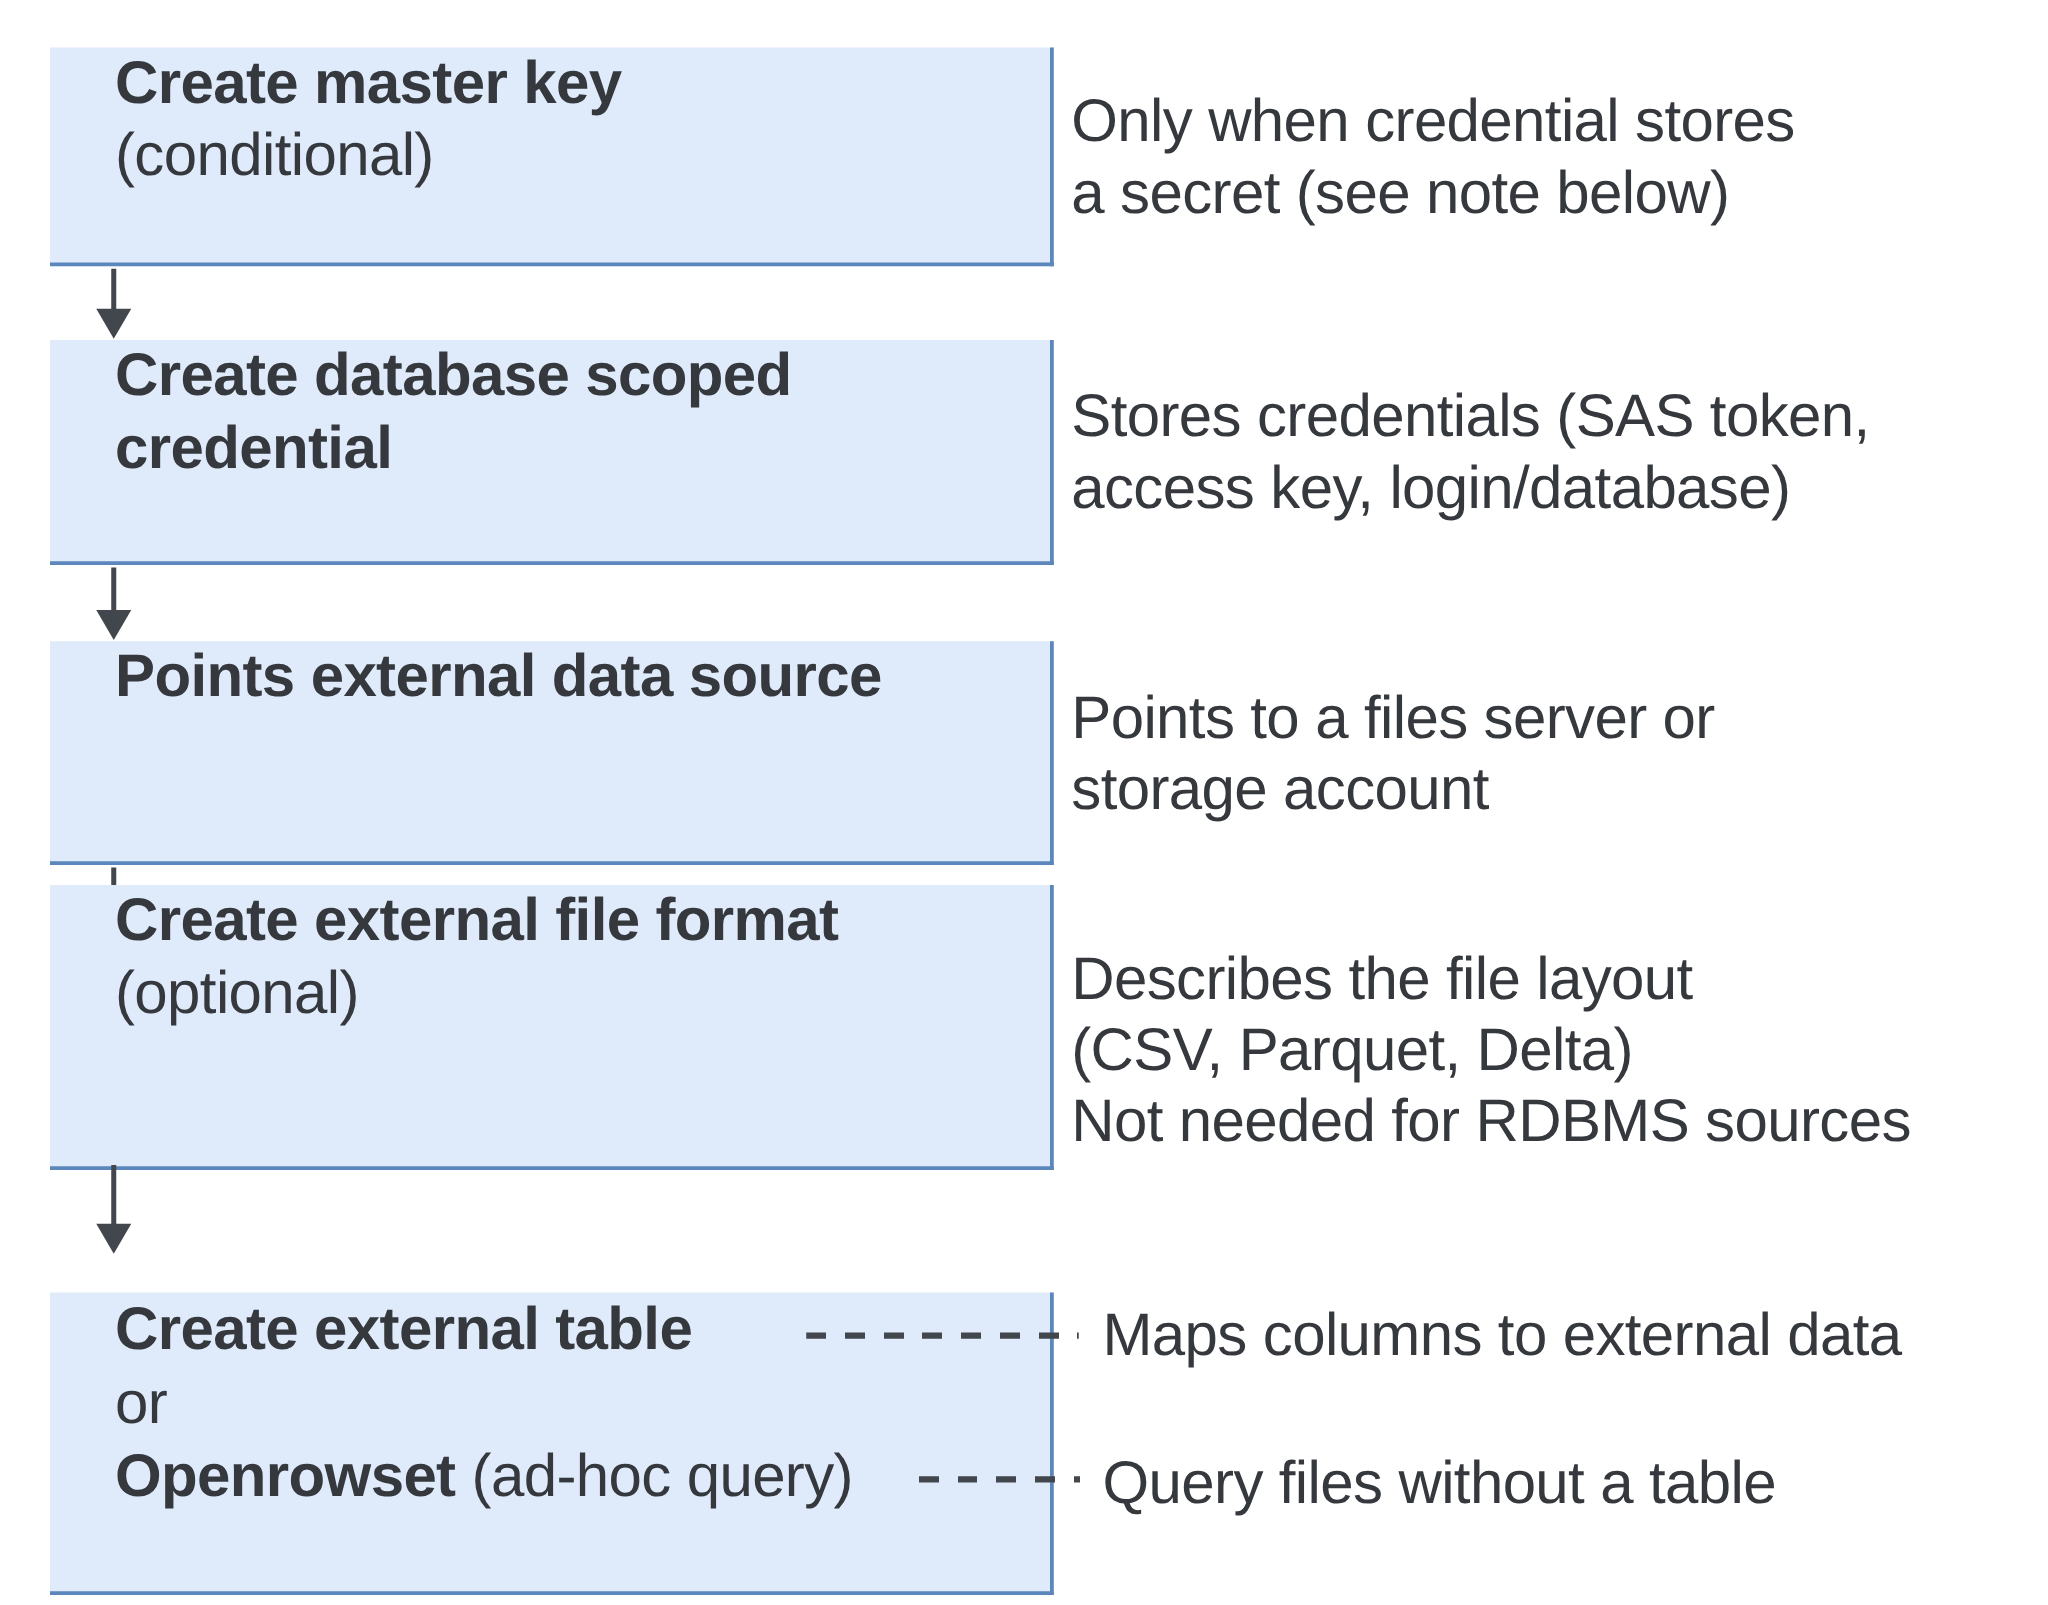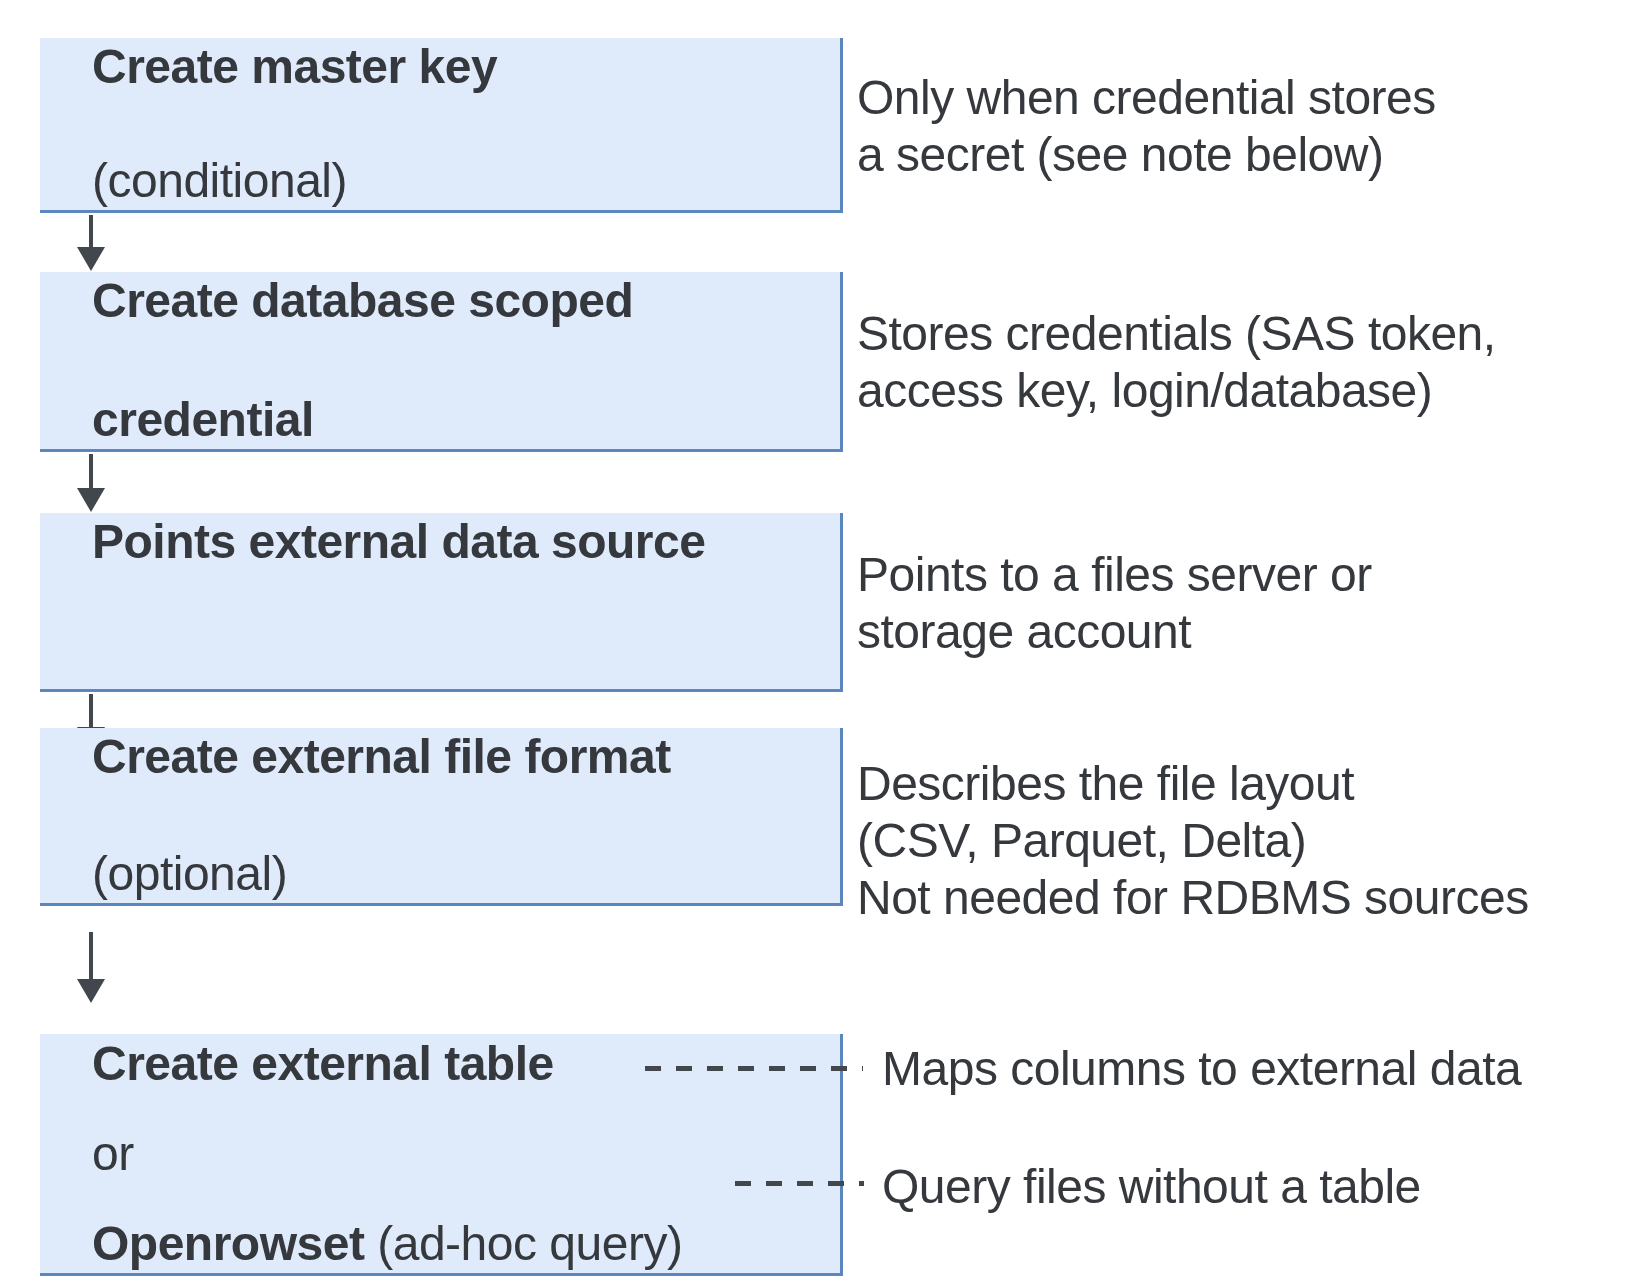--- a/index.html
+++ b/index.html
@@ -18,28 +18,28 @@
     color:var(--text);
     overflow:hidden;
   }
   
   .box{
     position:absolute;left:40px;width:803px;
     background:var(--box_fill);
     border-right:3px solid var(--box_border);
     border-bottom:3px solid var(--box_border);
     box-sizing:border-box;
-    display:flex;flex-direction:column;justify-content:space-between;
+    display:flex;flex-direction:column;justify-content:flex-start;
     padding-left:52px;
     font-size:48px;line-height:58px;letter-spacing:-0.5px;
   }
   .b1{top:38px;height:175px}
   .b2{top:272px;height:180px}
   .b3{top:513px;height:179px}
-  .b4{top:728px;height:178px}
+  .b4{top:708px;height:228px}
   .b5{top:1034px;height:242px}
   .b5 .t{line-height:59px}
   .bold{font-weight:bold}
   
   .arrow{position:absolute;width:28px;}
   .arrow .stem{
     position:absolute;left:12px;top:0;width:4px;height:calc(100% - 20px);
     background:var(--connector);
   }
   .arrow .head{

